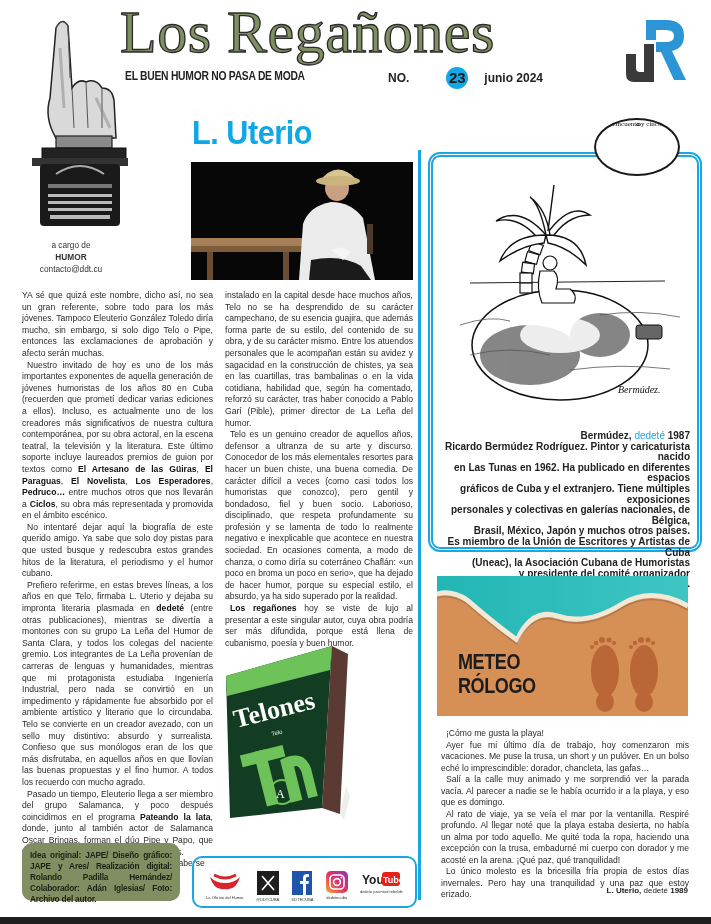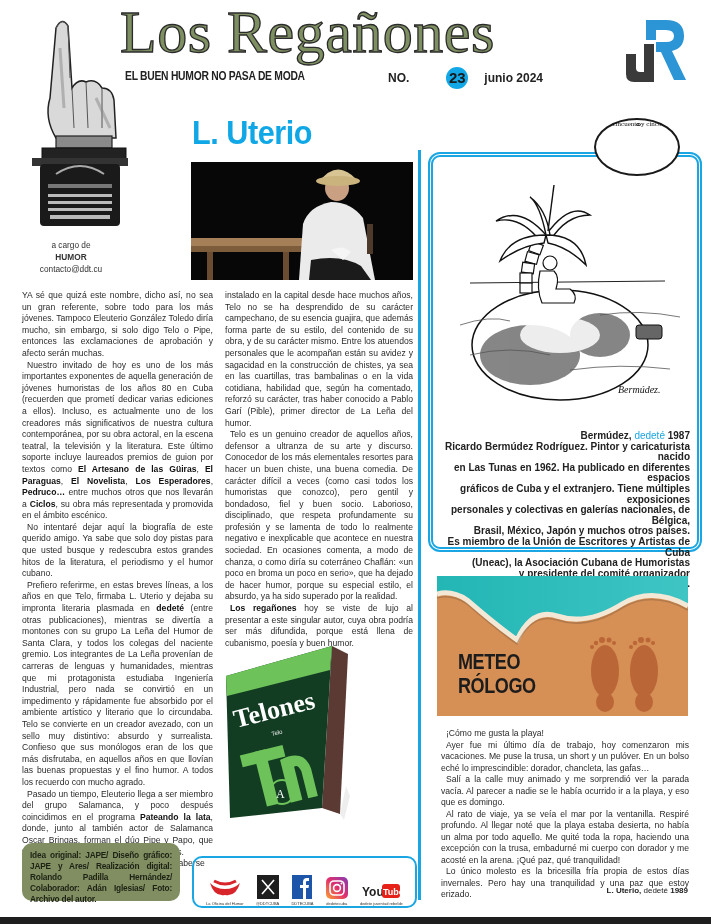--- a/index.html
+++ b/index.html
@@ -41,21 +41,21 @@
 
   .divider-blue { left: 418px; top: 150px; width: 3px; height: 750px; background: #19a6e3; }
 
   
   .book { left: 222px; top: 636px; width: 130px; height: 185px; }
 
   
   .credits-box { left: 22px; top: 843px; width: 158px; height: 58px; background: #808e62; border-radius: 10px; padding: 7px 8px; font-size: 8.3px; line-height: 11px; font-weight: bold; color: #1d2214; text-align: justify; letter-spacing: -0.2px; }
 
   
-  .social-bar { left: 192px; top: 856px; width: 225px; height: 52px; border: 2px solid #19a6e3; border-radius: 10px; display: flex; align-items: flex-end; justify-content: space-around; padding: 0 6px; }
+  .social-bar { left: 192px; top: 856px; width: 225px; height: 52px; border: 2px solid #19a6e3; border-radius: 10px; display: flex; align-items: flex-start; justify-content: space-around; padding: 13px 6px; }
   .social-item { display: flex; flex-direction: column; align-items: center; gap: 2px; }
   .social-label { font-size: 4px; color: #333; white-space: nowrap; }
 
   
   .ddt-frame { left: 428px; top: 152px; width: 274px; height: 400px; border: 3px double #19a6e3; border-width: 5px; border-style: double; border-radius: 12px; }
   .ddt-logo { left: 594px; top: 118px; width: 86px; height: 58px; background: #fff; border: 2px solid #1a1a1a; border-radius: 50%; text-align: center; }
   .ddt-logo .ddt-word { font-family: "Liberation Serif", serif; font-weight: bold; font-size: 32px; color: #1693d6; line-height: 34px; margin-top: 4px; letter-spacing: -1px; }
   .ddt-logo .ddt-sub { font-family: "Liberation Serif", serif; font-size: 7px; color: #111; line-height: 8px; }
   .ddt-logo .hole { position: absolute; left: 40px; top: 3px; width: 5px; height: 3px; border: 1px solid #333; border-radius: 50%; }
   .cartoon { left: 450px; top: 185px; width: 240px; height: 230px; }

